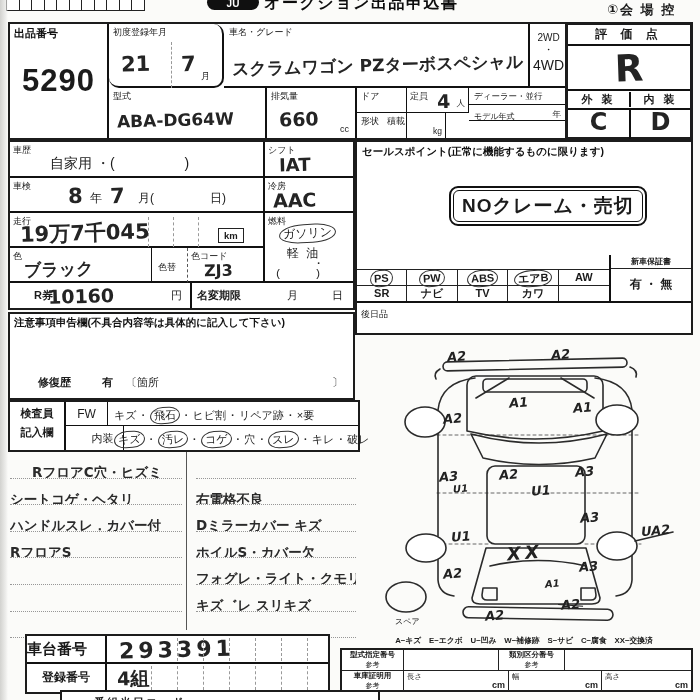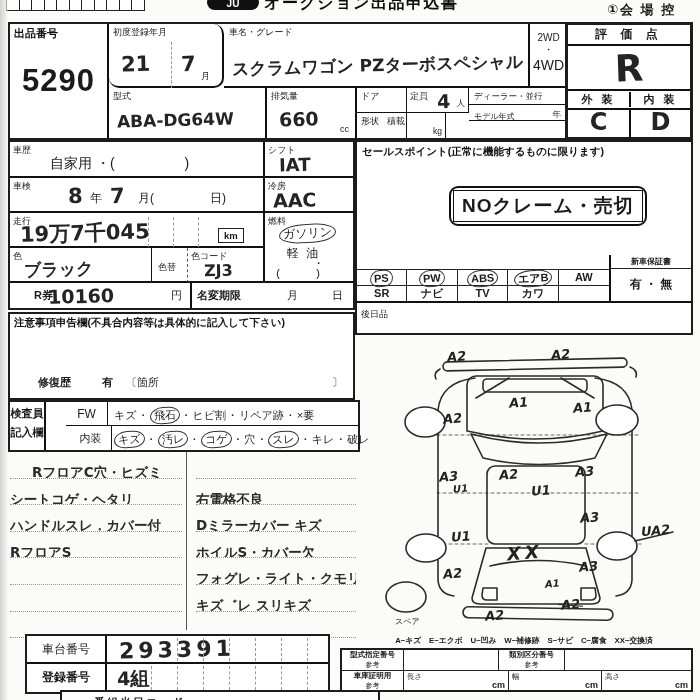--- a/index.html
+++ b/index.html
@@ -23,21 +23,21 @@
   .strip-box{display:inline-block;width:14px;height:18px;border:1.5px solid #222;
     background:#fff;margin-right:-1.5px;box-sizing:border-box;vertical-align:top;}
   .dash-v{position:absolute;border-left:1.2px dashed #999;box-sizing:border-box;}
   .mk{position:absolute;font-family:"DejaVu Sans",sans-serif;font-weight:600;font-style:italic;
     font-size:13px;color:#222;transform:rotate(-5deg);white-space:nowrap;line-height:1;}
   .mk.sm{font-size:10px;}
   .mk.xx{font-size:18px;letter-spacing:4px;}
   .mk.strike::after{content:"";position:absolute;left:-3px;right:-3px;top:55%;
     border-top:1.6px solid #222;transform:rotate(9deg);}
   .stamp-outer{position:absolute;border:2.5px solid #111;border-radius:9px;padding:2px;background:#fff;}
-  .stamp-inner{border:1.6px solid #111;border-radius:0;padding:2px 8px;
+  .stamp-inner{border:1.6px solid #111;border-radius:6px;padding:2px 8px;
     font-weight:bold;font-size:19px;letter-spacing:1px;white-space:nowrap;}
   .eq-grid{position:absolute;display:grid;grid-template-columns:repeat(5,1fr);
     grid-template-rows:16px 16px;}
   .eq-cell{border-right:1.4px solid #222;border-bottom:1.4px solid #222;
     font-size:11px;font-weight:bold;text-align:center;line-height:15px;box-sizing:border-box;}
   .eq-cell:nth-child(5n){border-right:none;}
   .eq-cell:nth-child(n+6){border-bottom:none;}
   .note-line{height:26.6px;border-bottom:1.2px dotted #979797;font-size:13.5px;
     font-family:"DejaVu Sans",sans-serif;font-weight:600;color:#2a2a2a;box-sizing:border-box;
     padding-top:12px;white-space:nowrap;overflow:hidden;}
@@ -232,27 +232,27 @@
 
 <div class="box" style="left:8px;top:312px;width:347px;height:88px;border-width:2.2px;">
   <div class="lbl-b" style="padding:2px 0 0 4px;font-size:10.5px;">注意事項申告欄(不具合内容等は具体的に記入して下さい)</div>
   <span style="position:absolute;left:28px;bottom:8px;font-size:11px;font-weight:bold;">修復歴</span>
   <span style="position:absolute;left:92px;bottom:8px;font-size:11px;font-weight:bold;">有</span>
   <span style="position:absolute;left:116px;bottom:8px;font-size:11px;">〔箇所</span>
   <span style="position:absolute;right:10px;bottom:8px;font-size:11px;">〕</span>
 </div>
 
 <div class="box" style="left:8px;top:400px;width:352px;height:52px;border-width:2px;">
-  <div class="cell" style="left:0;top:0;width:36px;height:48px;border-right:2px solid #111;text-align:center;">
+  <div class="cell" style="left:0;top:0;width:56px;height:48px;border-right:2px solid #111;text-align:center;">
     <div style="font-size:11px;font-weight:bold;margin-top:4px;">検査員</div>
     <div style="font-size:11px;font-weight:bold;margin-top:4px;">記入欄</div>
   </div>
   <div class="cell" style="left:56px;top:0;width:42px;height:24px;border-right:1.6px solid #111;border-bottom:1.6px solid #111;text-align:center;font-size:12px;line-height:24px;">FW</div>
   <div class="cell insp-items" style="left:98px;top:0;width:250px;height:24px;border-bottom:1.6px solid #111;"><span>キズ</span><span class="sep">・</span><span class="circ">飛石</span><span class="sep">・</span><span>ヒビ割</span><span class="sep">・</span><span>リペア跡</span><span class="sep">・</span><span>×要</span></div>
-  <div class="cell" style="left:60px;top:24px;width:42px;height:24px;border-right:1.6px solid #111;text-align:center;font-size:11px;line-height:24px;">内装</div>
+  <div class="cell" style="left:72px;top:24px;width:42px;height:24px;border-right:1.6px solid #111;text-align:center;font-size:11px;line-height:24px;">内装</div>
   <div class="cell insp-items" style="left:98px;top:24px;width:250px;height:24px;"><span class="circ">キズ</span><span class="sep">・</span><span class="circ">汚レ</span><span class="sep">・</span><span class="circ">コゲ</span><span class="sep">・</span><span>穴</span><span class="sep">・</span><span class="circ">スレ</span><span class="sep">・</span><span>キレ</span><span class="sep">・</span><span>破レ</span></div>
 </div>
 
 <div class="abs" style="left:10px;top:452px;width:350px;height:186px;">
   <div class="abs" style="left:176px;top:0;height:178px;border-left:1.5px solid #555;"></div>
   <div class="abs" style="left:0;top:0;width:172px;">
       <div class="note-line" style="padding-left: 22px;">RフロアC穴・ヒズミ</div>
       <div class="note-line">シートコゲ・ヘタリ</div>
       <div class="note-line">ハンドルスレ．カバー付</div>
       <div class="note-line">RフロアS</div>
@@ -356,21 +356,21 @@
     </div>
     <div class="cell" style="left:260px;top:0;width:89px;height:20px;">
       <span style="font-size:7.5px;position:absolute;left:3px;top:1px;">高さ</span>
       <span style="font-size:9px;position:absolute;right:3px;bottom:1px;font-weight:bold;">cm</span>
     </div>
   </div>
 </div>
 
 <div class="box" style="left:25px;top:634px;width:305px;height:60px;border-width:2.2px;">
   <div class="cell" style="left:0;top:0;right:0;height:28px;border-bottom:2px solid #111;">
-    <div class="cell" style="left:0;top:0;width:80px;height:26px;border-right:2px solid #111;font-size:12px;font-weight:normal;text-align:center;line-height:26px;">車台番号</div>
+    <div class="cell" style="left:0;top:0;width:80px;height:26px;border-right:2px solid #111;font-size:15px;font-weight:bold;text-align:left;line-height:26px;">車台番号</div>
     <span class="hw hw-r" style="position:absolute;left:92px;top:1px;font-size:22px;letter-spacing:4px;">293391</span>
     <div class="dash-v" style="left:150px;top:2px;height:23px;"></div>
     <div class="dash-v" style="left:176px;top:2px;height:23px;"></div>
     <div class="dash-v" style="left:202px;top:2px;height:23px;"></div>
     <div class="dash-v" style="left:228px;top:2px;height:23px;"></div>
     <div class="dash-v" style="left:254px;top:2px;height:23px;"></div>
     <div class="dash-v" style="left:280px;top:2px;height:23px;"></div>
   </div>
   <div class="cell" style="left:0;top:28px;right:0;height:28px;">
     <div class="cell" style="left:0;top:0;width:80px;height:28px;border-right:2px solid #111;font-size:12px;font-weight:bold;text-align:center;line-height:26px;">登録番号</div>

